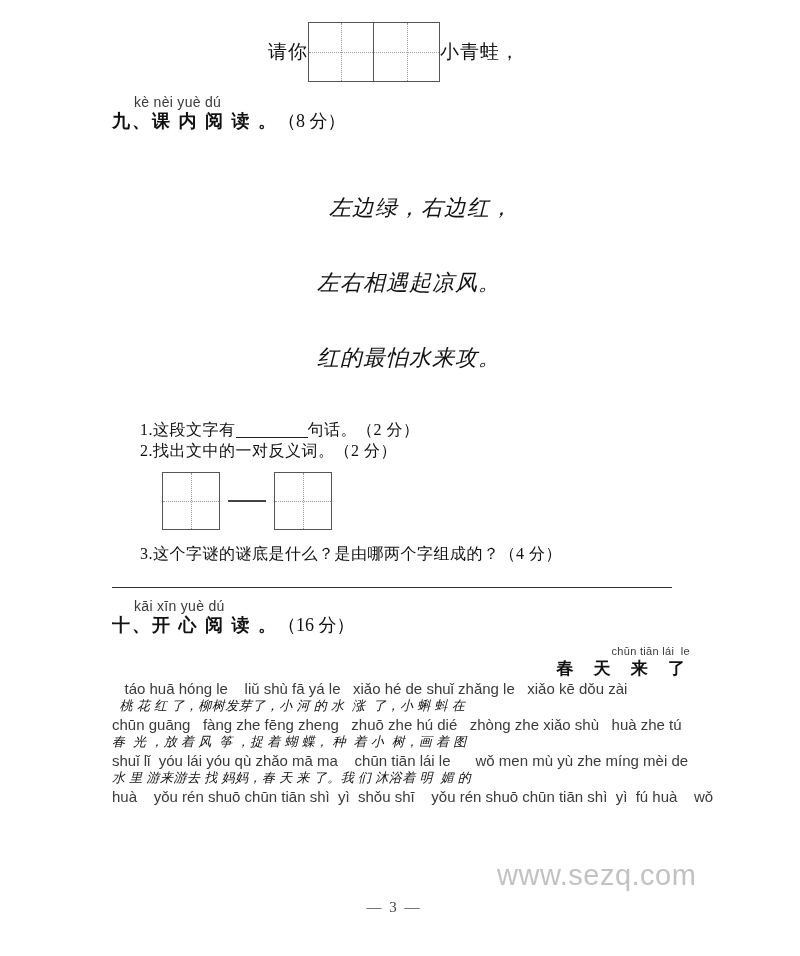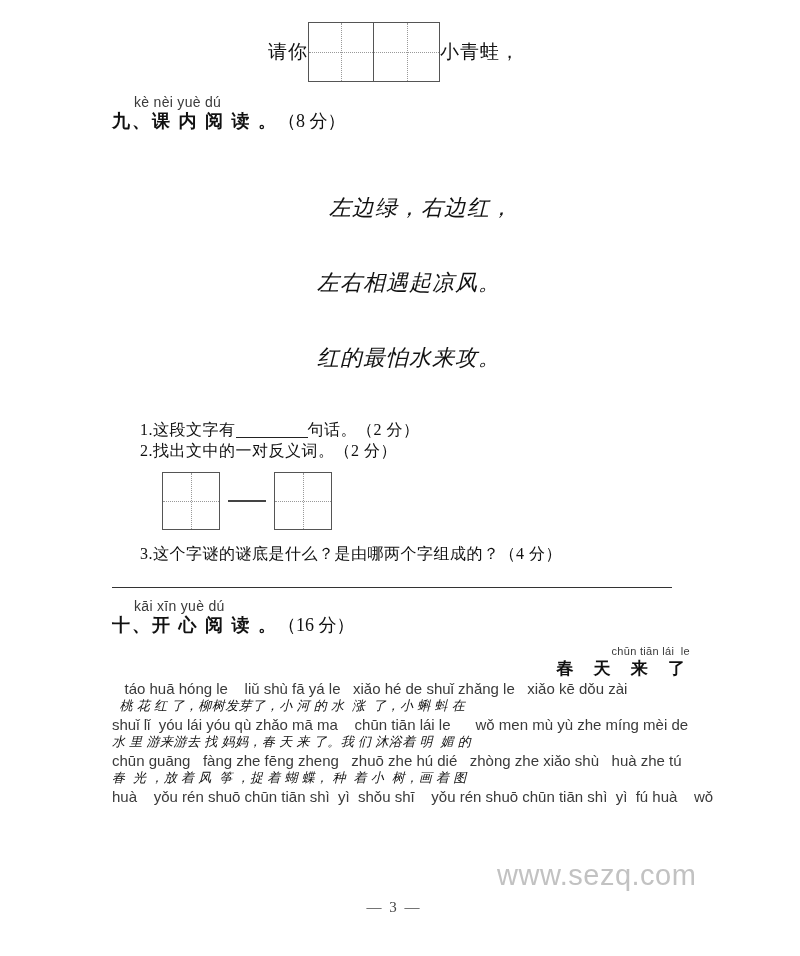--- a/index.html
+++ b/index.html
@@ -249,28 +249,28 @@
       <div class="art-title-wrap">
         <div class="art-pinyin">chūn tiān lái  le</div>
         <div class="art-title">春 天 来 了</div>
       </div>
 
       <div class="p-line">
         <div class="pinyin-row">   táo huā hóng le    liǔ shù fā yá le   xiǎo hé de shuǐ zhǎng le   xiǎo kē dǒu zài</div>
         <div class="han-row">  桃 花 红 了，柳树发芽了，小 河 的 水  涨  了，小 蝌 蚪 在</div>
       </div>
       <div class="p-line">
+        <div class="pinyin-row">chūn guāng   fàng zhe fēng zheng   zhuō zhe hú dié   zhòng zhe xiǎo shù   huà zhe tú</div>
+        <div class="han-row">春  光 ，放 着 风  筝 ，捉 着 蝴 蝶， 种  着 小  树，画 着 图</div>
+      </div>
+      <div class="p-line">
         <div class="pinyin-row">shuǐ lǐ  yóu lái yóu qù zhǎo mā ma    chūn tiān lái le      wǒ men mù yù zhe míng mèi de</div>
         <div class="han-row">水 里 游来游去 找 妈妈，春 天 来 了。我 们 沐浴着 明  媚 的</div>
       </div>
       <div class="p-line">
-        <div class="pinyin-row">chūn guāng   fàng zhe fēng zheng   zhuō zhe hú dié   zhòng zhe xiǎo shù   huà zhe tú</div>
-        <div class="han-row">春  光 ，放 着 风  筝 ，捉 着 蝴 蝶， 种  着 小  树，画 着 图</div>
-      </div>
-      <div class="p-line">
         <div class="pinyin-row">huà    yǒu rén shuō chūn tiān shì  yì  shǒu shī    yǒu rén shuō chūn tiān shì  yì  fú huà    wǒ</div>
 
       </div>
 
     </div>
 
   </div>
 
   <div class="page-num">— 3 —</div>
   <div class="watermark">www.sezq.com</div>

